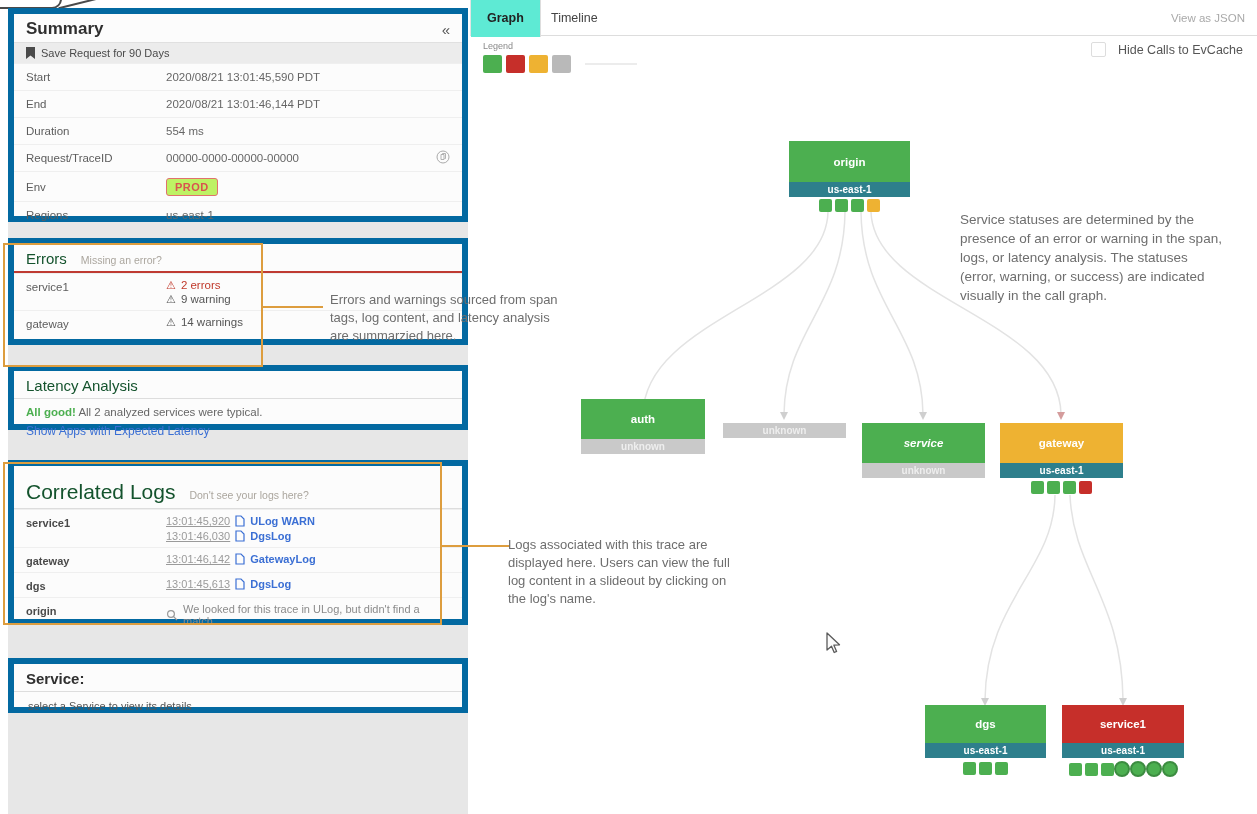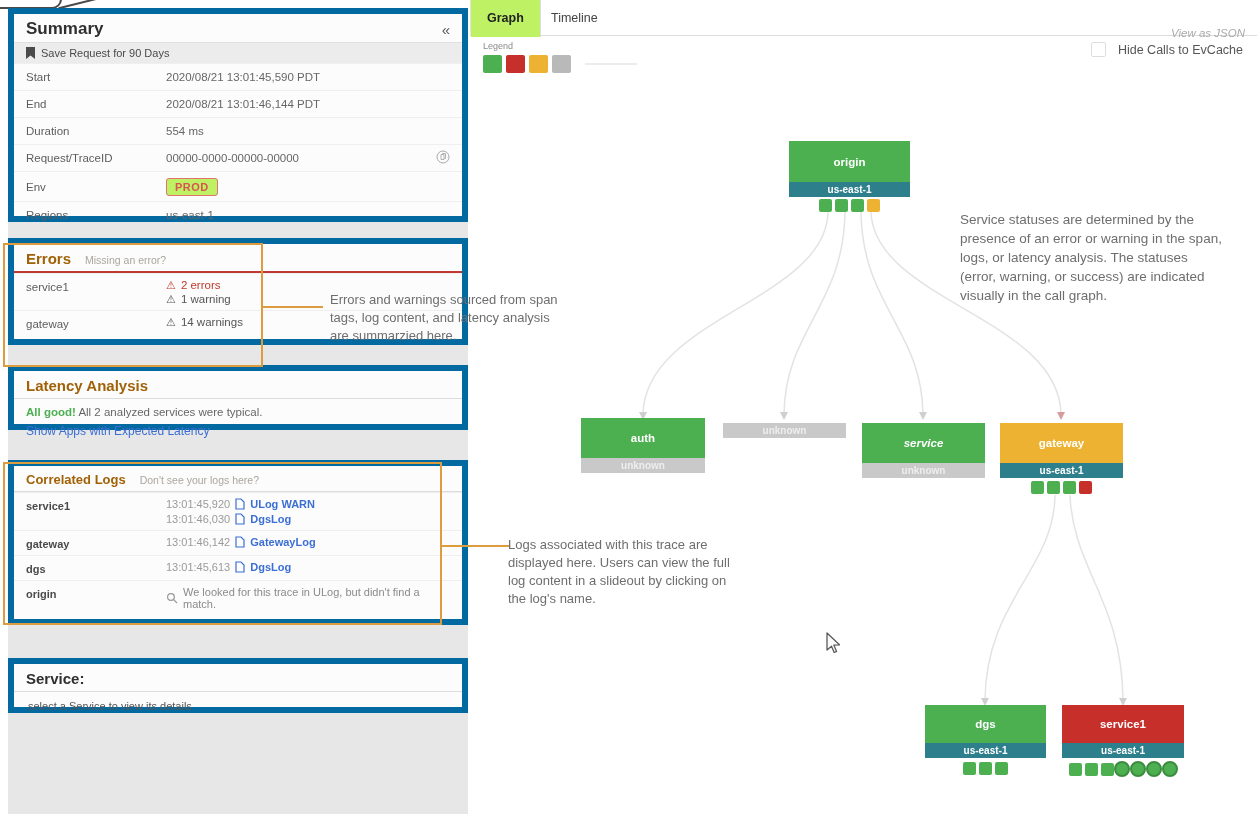--- a/index.html
+++ b/index.html
@@ -31,22 +31,22 @@
   .kv-row.tall { height:30px; }
   .kv-label { width:140px; flex:none; color:#5d5d5d; }
   .kv-value { flex:1; color:#666; }
   .copy-btn { flex:none; cursor:pointer; }
 
   .badge-prod { display:inline-block; border:1px solid #e0736c; color:#d9534f;
     background:#bef264; font-weight:bold; font-size:11px; padding:2px 8px;
     border-radius:3px; letter-spacing:.5px; }
 
   .sec-header { display:flex; align-items:baseline; gap:14px; padding:6px 12px 4px; }
-  .sec-title { font-size:15px; font-weight:bold; color:#a16207; }
-  .sec-title.lg { font-size:13px; }
+  .sec-title { font-size:15px; font-weight:normal; color:#14532d; }
+  .sec-title.lg { font-size:21px;margin-top:8px; }
   .sec-hint { font-size:10.5px; color:#aba69e; cursor:pointer; }
   .red-rule { height:2px; background:#bf3a32; margin:0 0 0 0; }
   .gray-rule { height:1px; background:#ddd; }
 
   .err-row { display:flex; padding:5px 12px; border-top:1px solid #efefef;
     font-size:11.5px; }
   .err-service { width:140px; flex:none; color:#5d5d5d; padding-top:2px; }
   .err-items { display:flex; flex-direction:column; gap:2px; }
   .err-item { display:flex; align-items:center; gap:5px; }
   .err-item.error { color:#c0392b; }
@@ -56,21 +56,21 @@
   .lat-body { padding:7px 12px 0; font-size:11.5px; color:#666; }
   .good { color:#4caf50; font-weight:bold; }
   .blue-link { color:#3b6fd4; font-size:12px; cursor:pointer; display:inline-block;
     margin-top:6px; }
 
   .log-row { display:flex; padding:5px 12px; border-top:1px solid #efefef;
     font-size:11px; }
   .log-service { width:140px; flex:none; color:#4a4a4a; font-weight:bold; padding-top:2px; }
   .log-entries { display:flex; flex-direction:column; gap:3px; }
   .log-entry { display:flex; align-items:center; gap:5px; }
-  .log-time { color:#9a9a9a; }
+  .log-time { color:#9a9a9a;text-decoration:underline; }
   .log-link { color:#3b6fd4; font-weight:bold; cursor:pointer; }
   .log-nomatch { display:flex; align-items:center; gap:5px; color:#8b8b8b; }
 
   .sel-header { padding:6px 12px 4px; font-size:15px; font-weight:bold; color:#2f2f2f;
     border-bottom:1px solid #ddd; }
   .sel-body { padding:8px 14px; font-size:11px; color:#555; }
 
   
   .o-box { position:absolute; border:2px solid #dd9d3e; pointer-events:none; }
   .o-box1 { left:3px; top:243px; width:260px; height:124px; }
@@ -82,24 +82,24 @@
   .note1 { left:330px; top:291px; width:238px; }
   .note2 { left:508px; top:536px; width:236px; }
   .note3 { left:960px; top:210px; width:264px; font-size:13.5px; line-height:19px; }
 
   
   .tabbar { position:absolute; left:470px; top:0; width:787px; height:36px;
     border-bottom:1px solid #ddd; border-left:1px solid #e3e3e3; background:#fff; }
   .tab { position:absolute; top:0; height:36px; line-height:36px; font-size:12.5px;
     padding:0 16px; cursor:pointer; color:#444; }
   .tab.active { left:0; font-weight:bold; color:#222; border-right:1px solid #ddd;
-    height:37px; background:#bef264; }
+    height:37px; background:#5eead4; }
   .tab.inactive { left:64px; }
-  .view-json { position:absolute; right:12px; top:15px; height:36px; line-height:36px;
-    font-size:11.5px; color:#a9a9a9; cursor:pointer;font-style:italic; }
+  .view-json { position:absolute; right:12px; top:0; height:36px; line-height:36px;
+    font-size:11.5px; color:#a9a9a9; cursor:pointer; }
 
   .legend { position:absolute; left:483px; top:41px; }
   .legend-label { font-size:9px; color:#8a8a8a; margin-bottom:4px; }
   .legend-swatches { display:flex; gap:4px; align-items:center; }
   .swatch { width:19px; height:18px; border-radius:2px; display:inline-block; }
   .sw-g { background:#4caf50; } .sw-r { background:#c62f2a; }
   .sw-y { background:#eeb232; } .sw-gray { background:#b9b9b9; }
   .edge-sample { width:52px; height:2px; background:#ececec; margin-left:10px; }
 
   .evcache { position:absolute; right:14px; top:42px; display:flex; align-items:center;
@@ -193,21 +193,21 @@
     <div class="red-rule"></div>
     <div class="err-row">
       <span class="err-service">service1</span>
       <span class="err-items">
         <span class="err-item error">
           <span class="warn-glyph">⚠</span>
           <span>2 errors</span>
         </span>
         <span class="err-item warning">
           <span class="warn-glyph">⚠</span>
-          <span>1 warning</span>
+          <span>9 warning</span>
         </span>
       </span>
     </div>
     <div class="err-row">
       <span class="err-service">gateway</span>
       <span class="err-items">
         <span class="err-item warning">
           <span class="warn-glyph">⚠</span>
           <span>14 warnings</span>
         </span>
@@ -346,21 +346,21 @@
   <div class="node-top bg-green" style="height:41px;">origin</div>
   <div class="node-band bg-teal" style="height:15px;">us-east-1</div>
 </div>
 <div class="squares" style="left:789px; top:199px; width:121px;">
     <span class="sq sq-g"></span>
     <span class="sq sq-g"></span>
     <span class="sq sq-g"></span>
     <span class="sq sq-y"></span>
   </div>
 
-<div class="node" style="left:581px; top:418px; width:124px;">
+<div class="node" style="left:581px; top:399px; width:124px;">
   <div class="node-top bg-green" style="height:40px;">auth</div>
   <div class="node-band bg-gray" style="height:15px;">unknown</div>
 </div>
 <div class="node" style="left:723px; top:423px; width:123px;">
   <div class="node-band bg-gray" style="height:15px;">unknown</div>
 </div>
 <div class="node" style="left:862px; top:423px; width:123px;">
   <div class="node-top bg-green" style="height:40px;font-style:italic;">service</div>
   <div class="node-band bg-gray" style="height:15px;">unknown</div>
 </div>

